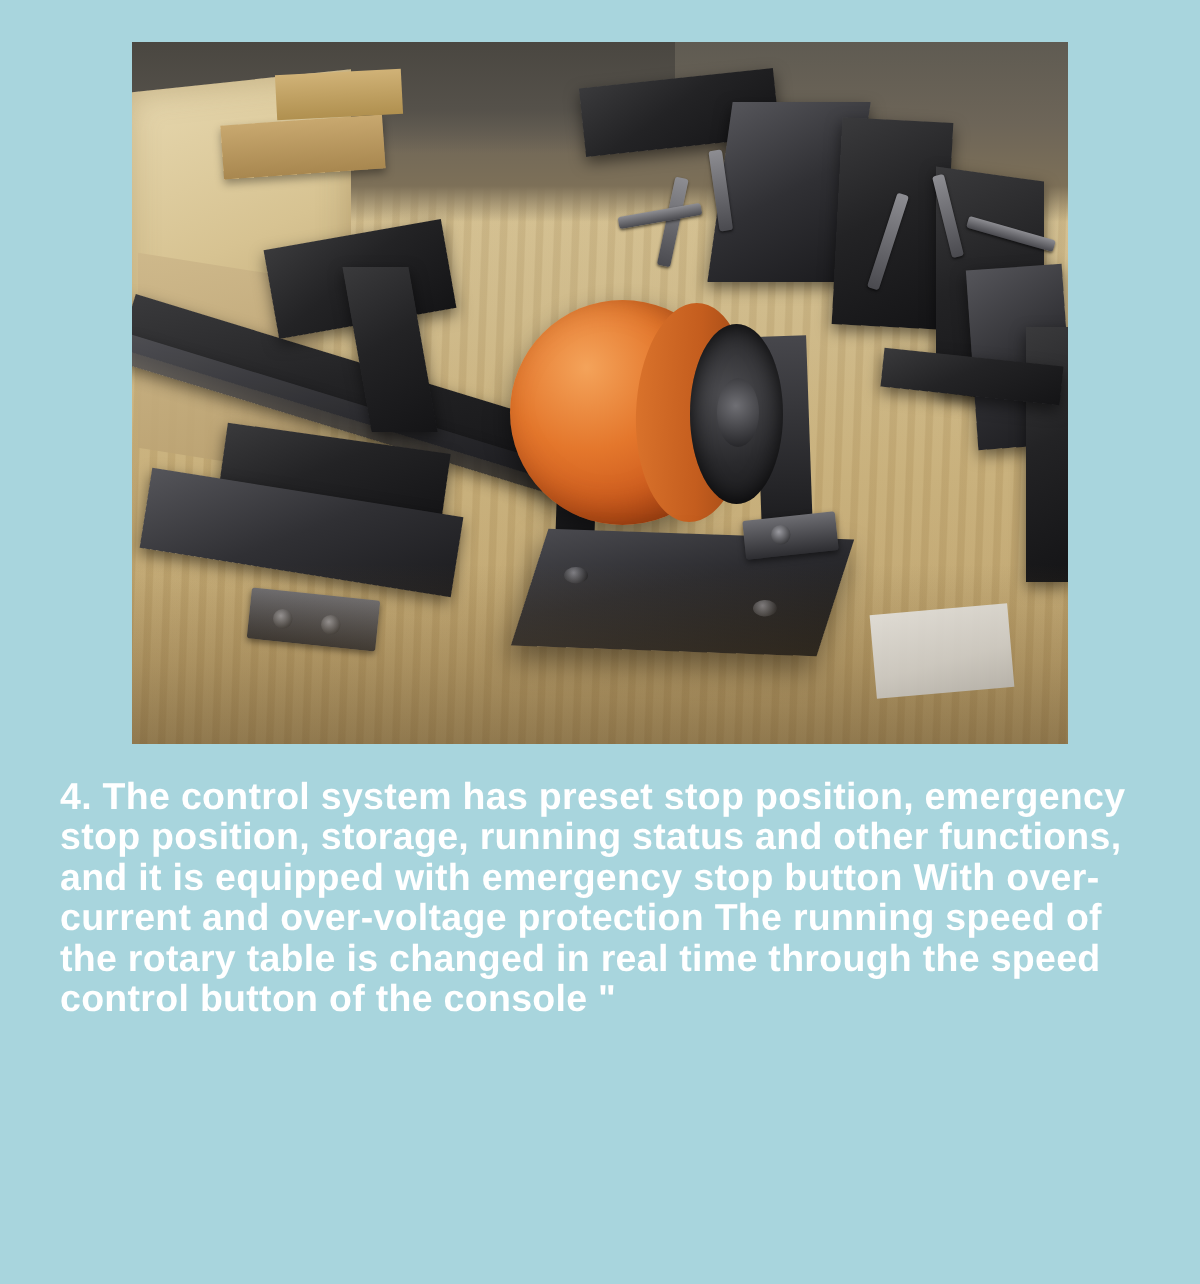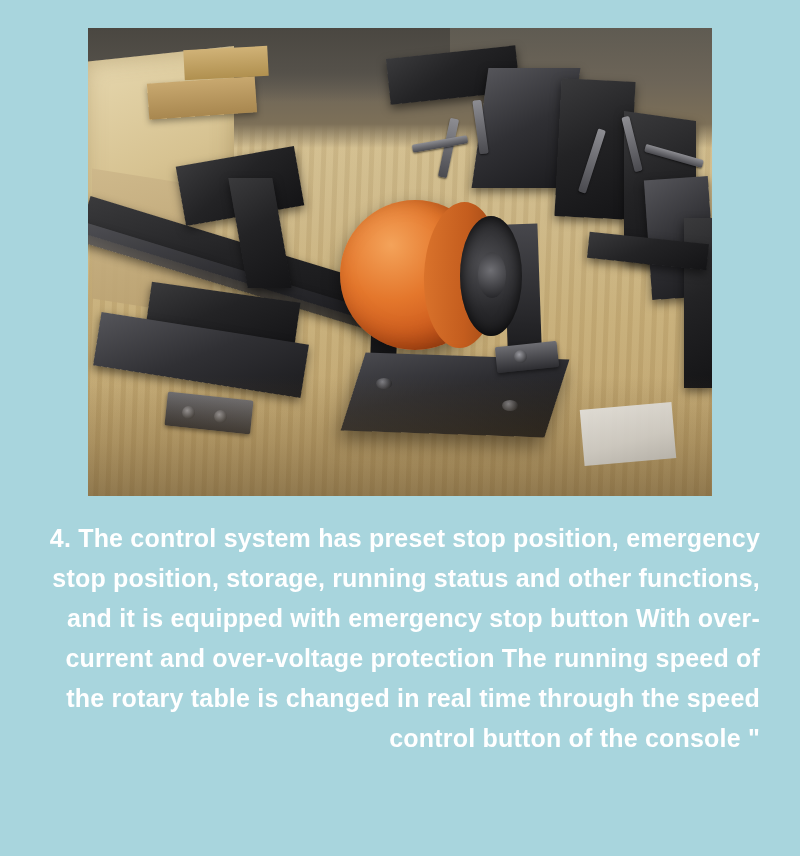--- a/index.html
+++ b/index.html
@@ -202,25 +202,25 @@
     transform: rotate(-5deg);
     opacity: .92;
   }
 
   
   .caption {
     position: absolute;
     left: 40px;
     top: 518px;
     width: 720px;
-    text-align: right;
+    text-align: left;
     color: #ffffff;
     font-size: 25px;
     font-weight: bold;
-    line-height: 40px;
+    line-height: 27px;
     letter-spacing: .2px;
   }
 </style>
 </head>
 <body>
 
 <div class="page">
 
   <div class="photo-wrap">
     <div class="photo">

